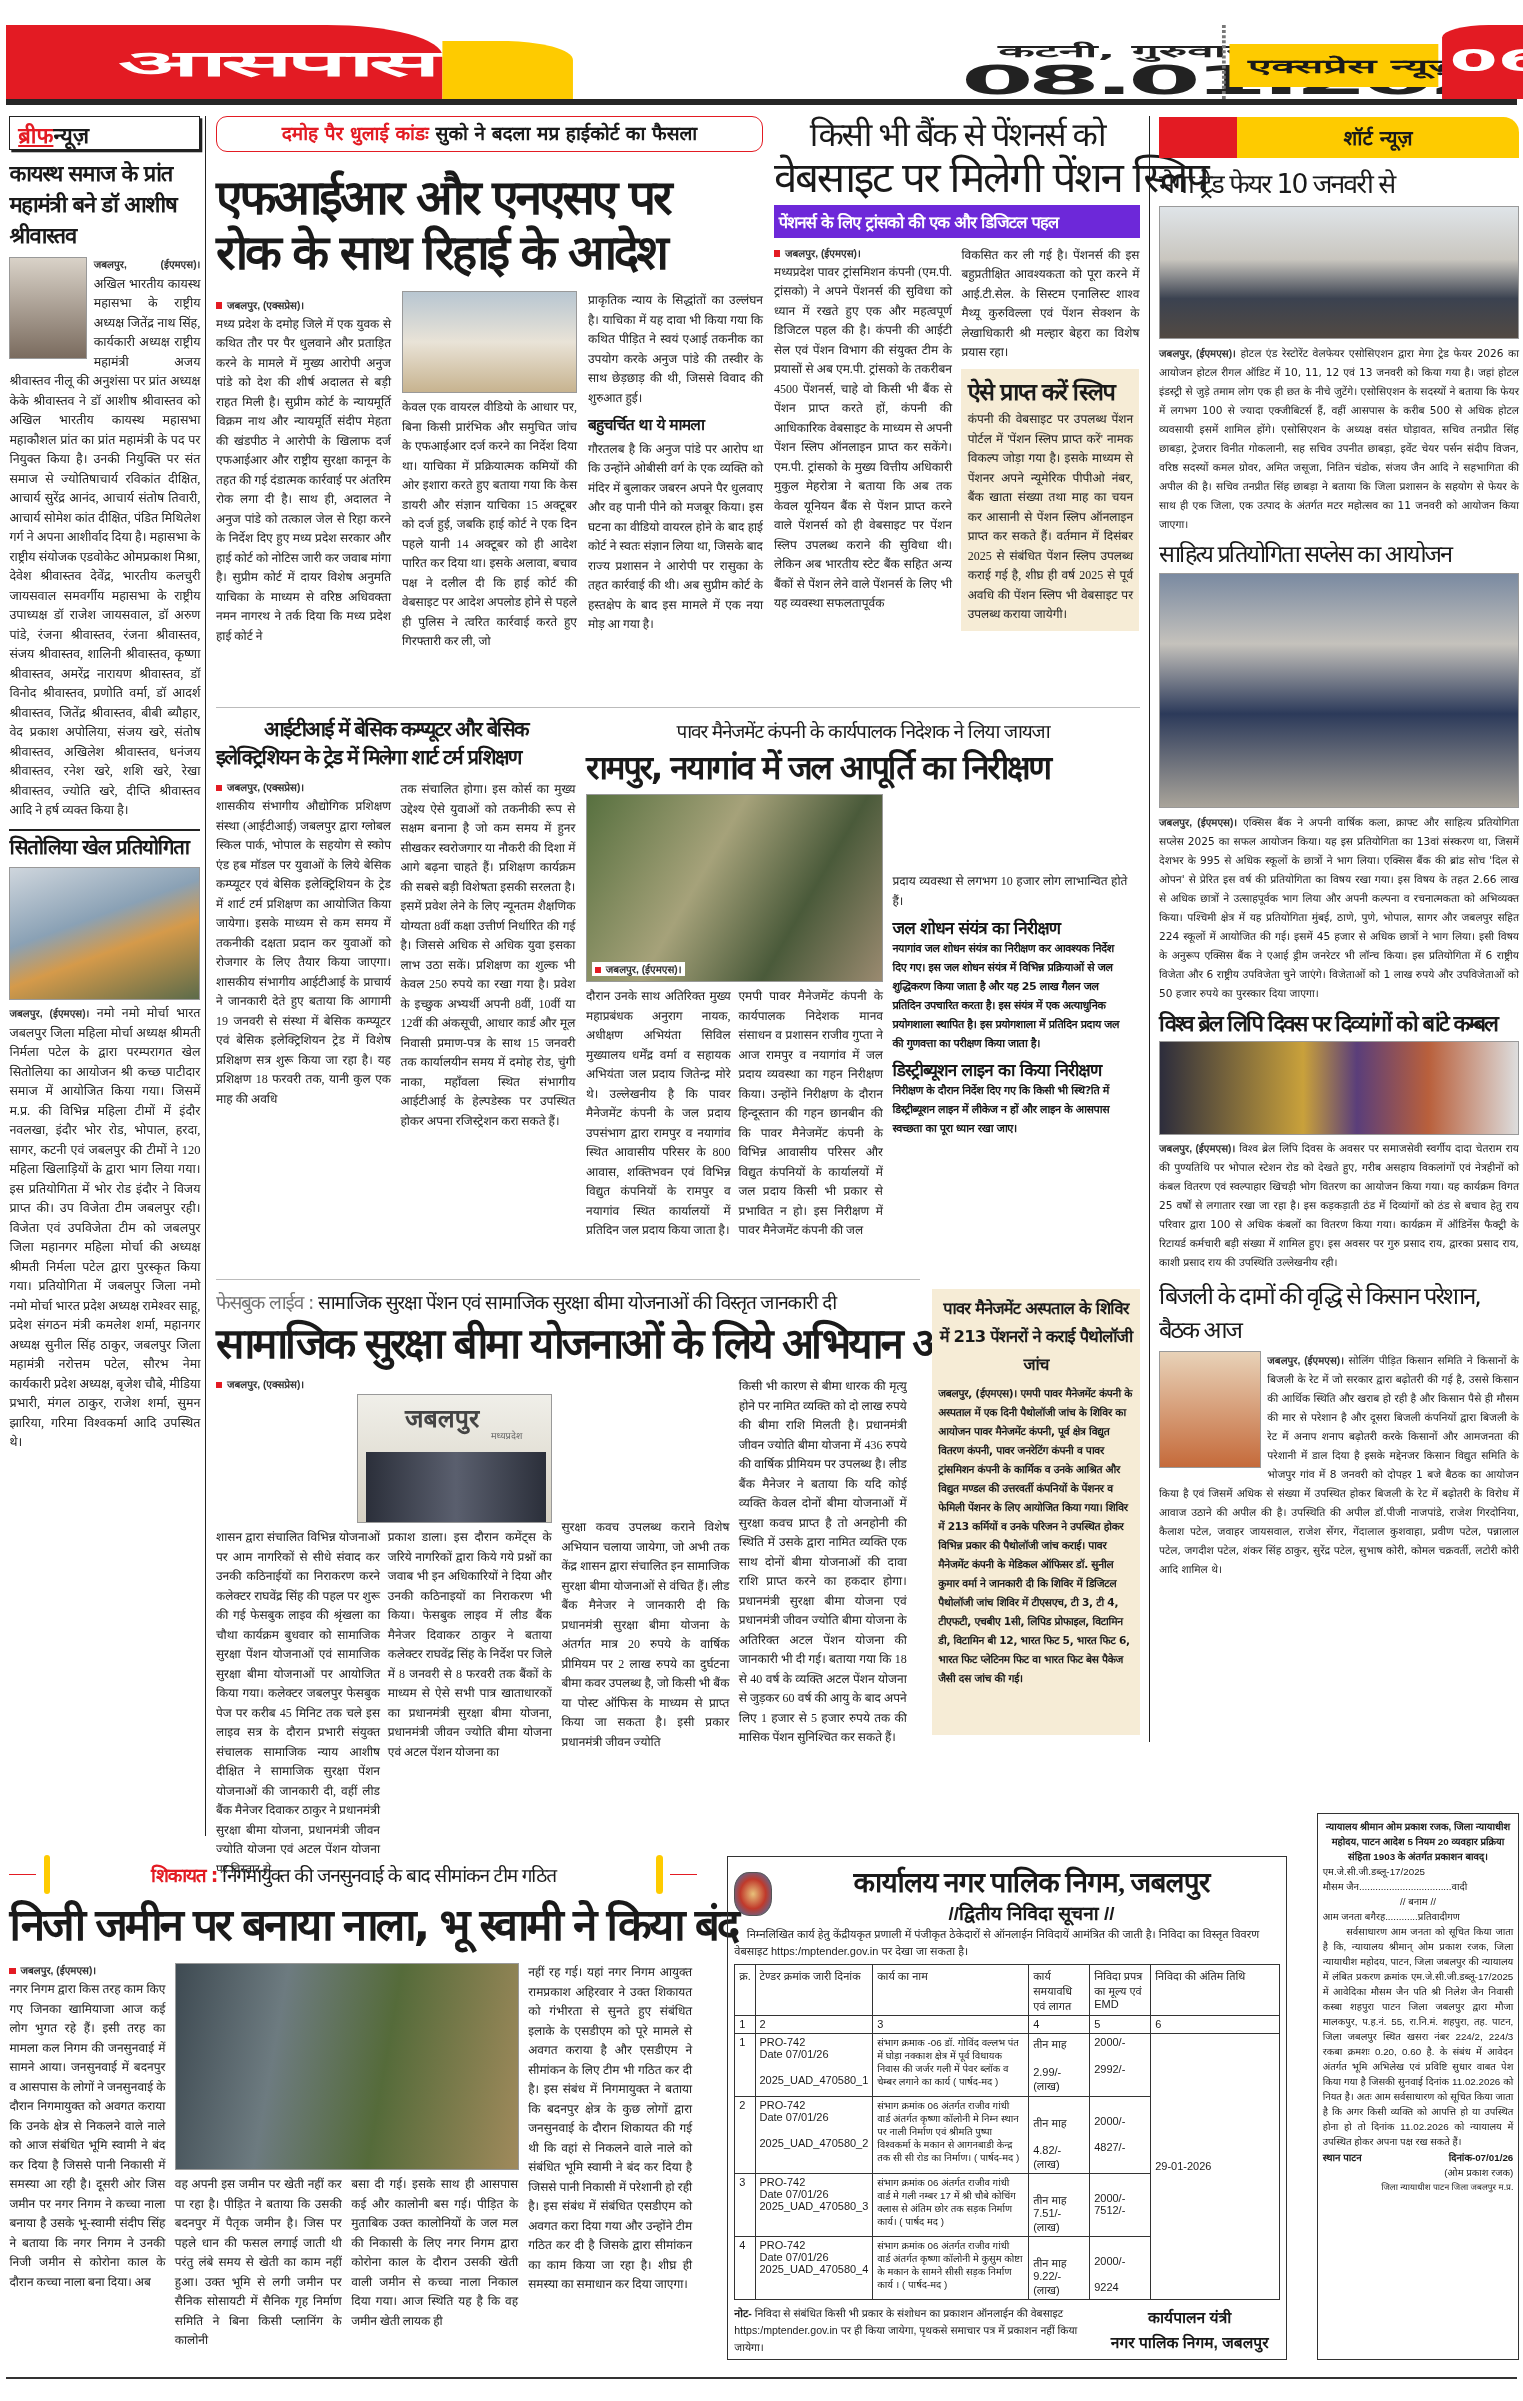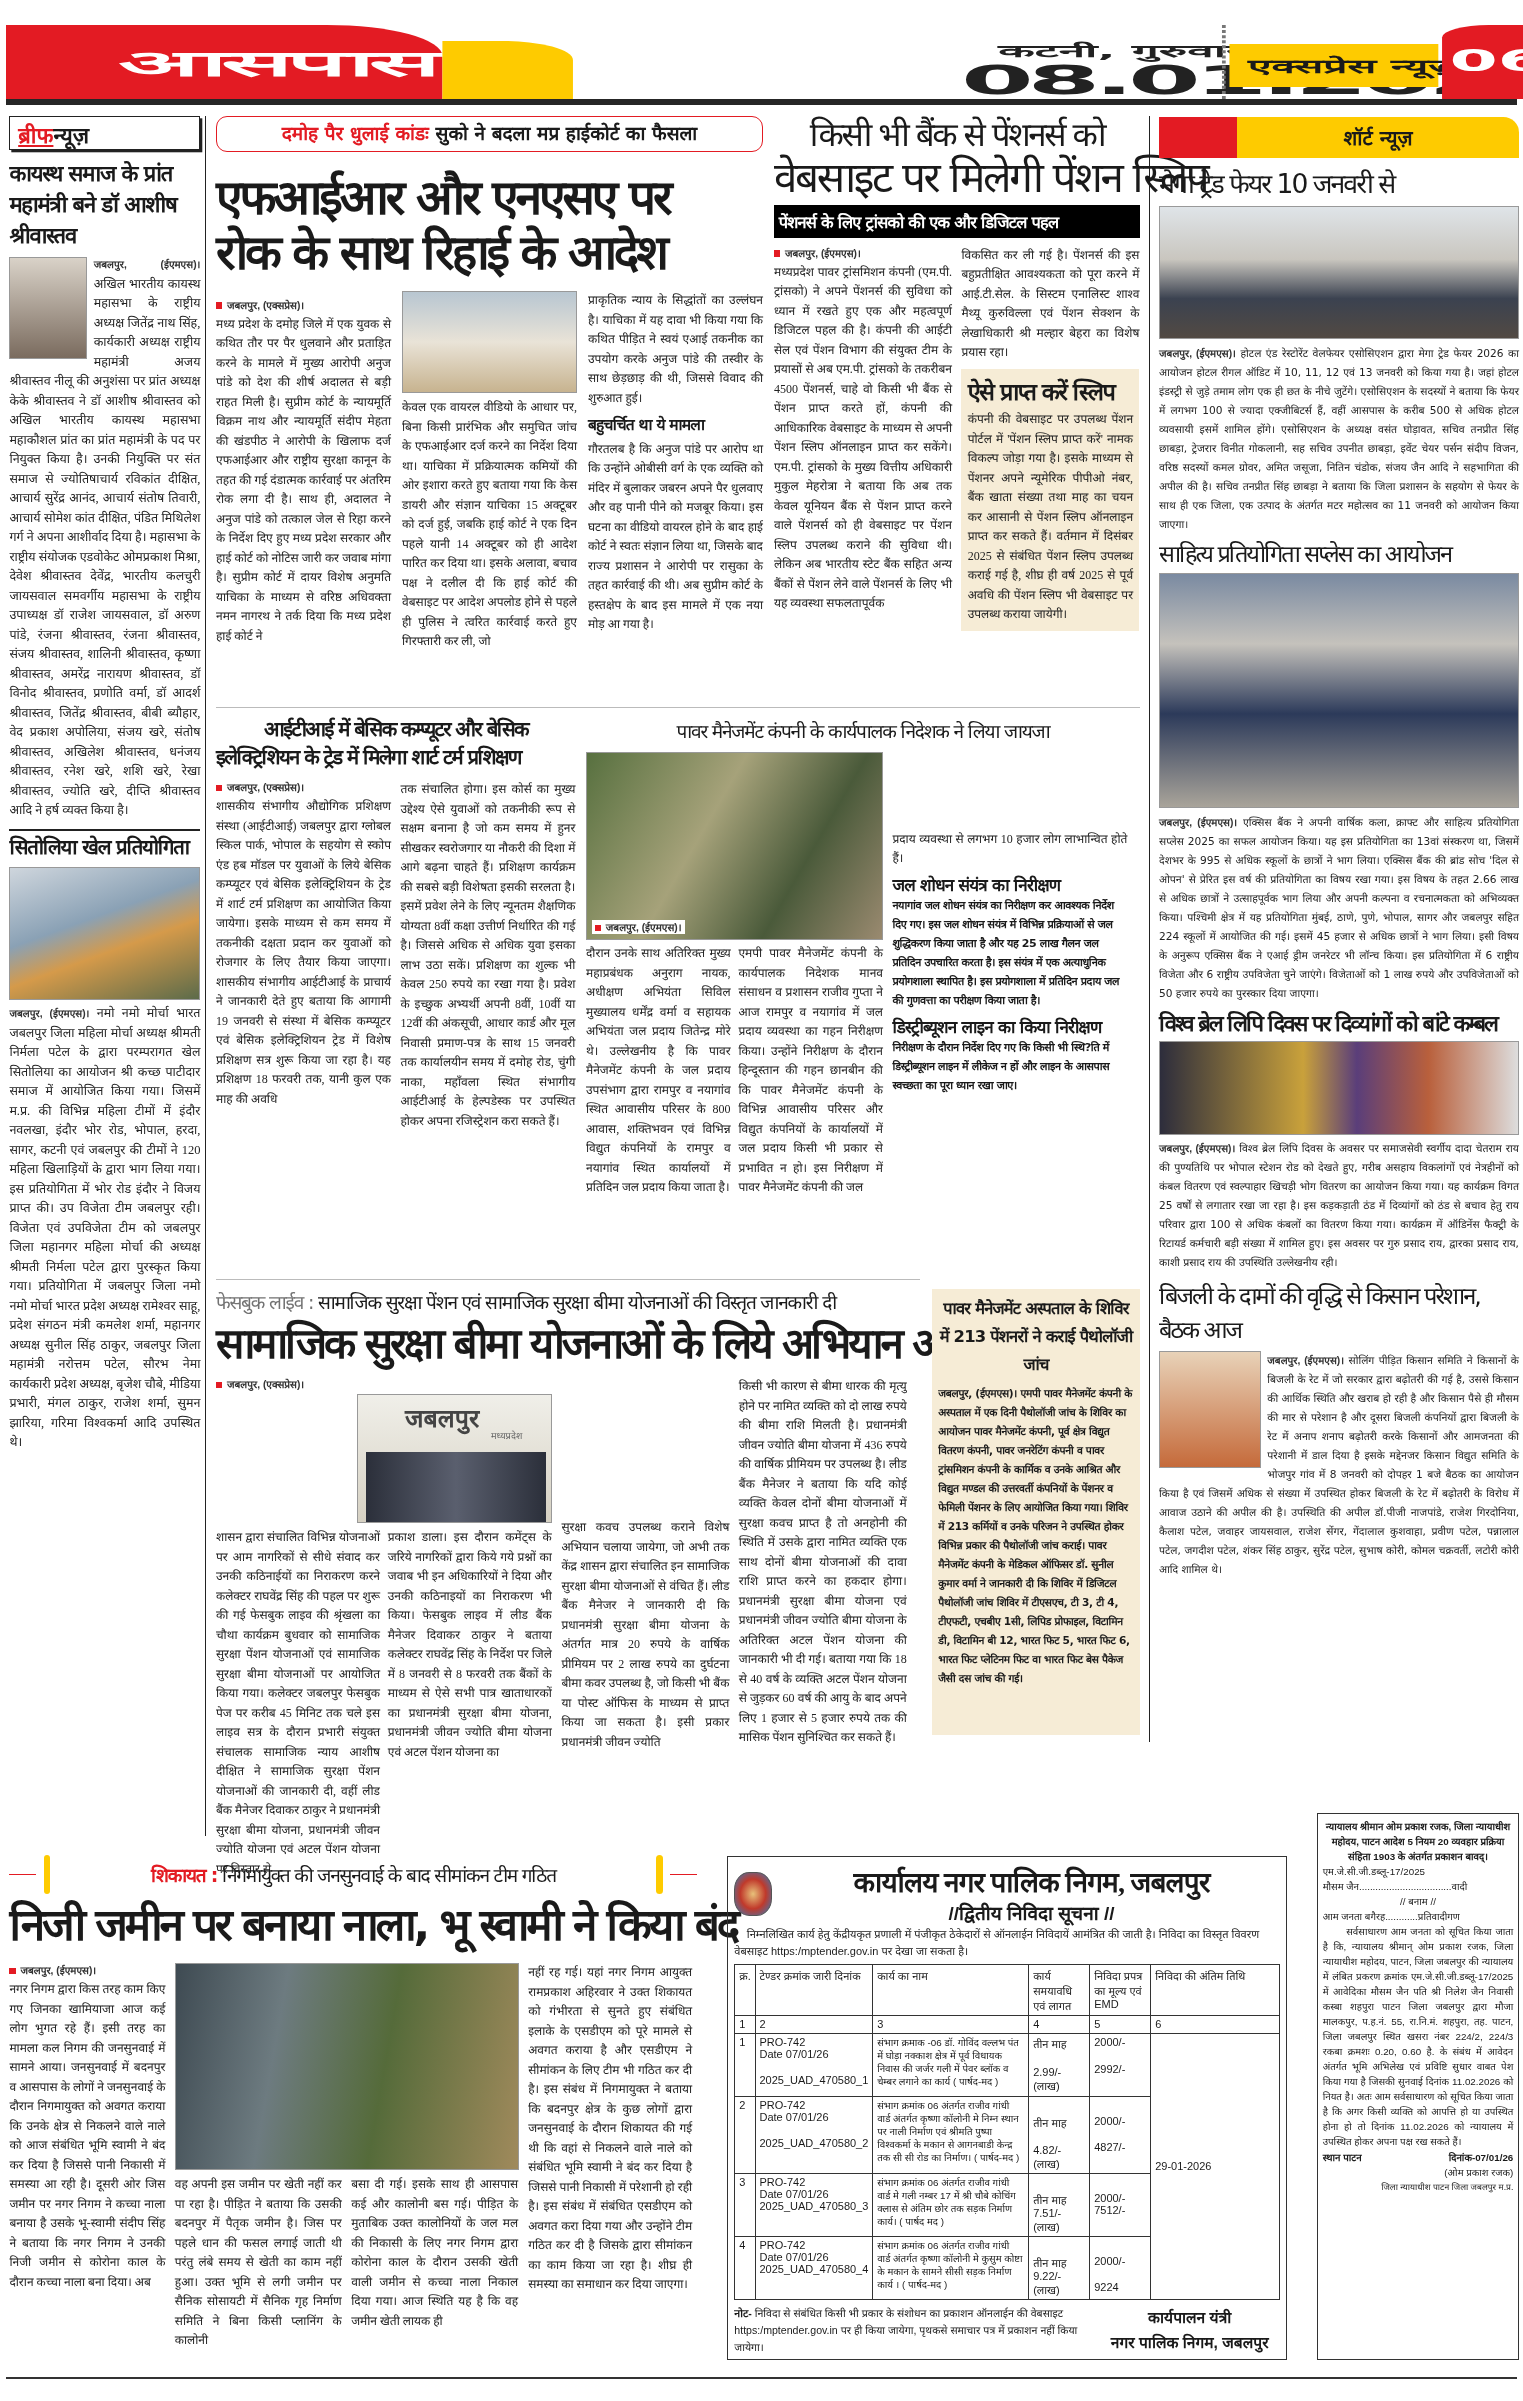--- a/index.html
+++ b/index.html
@@ -20,21 +20,21 @@
 .hl{font-family:"DejaVu Sans",sans-serif;font-weight:bold;letter-spacing:-1.6px;line-height:1.15;white-space:nowrap;transform-origin:left top}
 .body{font-family:"Liberation Serif",serif;font-size:13.3px;line-height:20.3px;text-align:justify;color:#222}
 .dateline{font-family:"Liberation Sans",sans-serif;font-size:10.2px;font-weight:bold;color:#333}
 .sq{display:inline-block;width:6.3px;height:6.3px;background:#e31b23;margin-right:4.7px}
 .photo{background:linear-gradient(135deg,#8a8f94,#b9a68e 40%,#6b7a5f 70%,#9aa3ad);border:0.8px solid #999}
 .kicker{border:1.6px solid #e31b23;border-radius:11px;text-align:center}
 .tbl{border-collapse:collapse;font-family:"Liberation Sans",sans-serif;font-size:11px}
 .tbl td,.tbl th{border:1.2px solid #333;padding:2.3px 3.9px;vertical-align:top;text-align:left;font-weight:normal}
 .boxed{border:1.6px solid #333}
 .tan{background:#f6ecd6}
-.pinkbar{background:#000000;color:#fff}
+.pinkbar{background:#6d28d9;color:#fff}
 </style>
 </head>
 <body>
 
 <div class="abs masthead" style="transform:scale(3.73,1);transform-origin:left top;width:407px">
   <div class="abs mh-red">
       <span>आसपास</span>
     </div>
   <div class="abs mh-yel"></div>
   <div class="abs mh-city">कटनी, गुरुवार</div>
@@ -117,20 +117,21 @@
       <div class="body" style="font-size:12px;line-height:19.5px">शासकीय संभागीय औद्योगिक प्रशिक्षण संस्था (आईटीआई) जबलपुर द्वारा ग्लोबल स्किल पार्क, भोपाल के सहयोग से स्कोप एंड हब मॉडल पर युवाओं के लिये बेसिक कम्प्यूटर एवं बेसिक इलेक्ट्रिशियन के ट्रेड में शार्ट टर्म प्रशिक्षण का आयोजित किया जायेगा। इसके माध्यम से कम समय में तकनीकी दक्षता प्रदान कर युवाओं को रोजगार के लिए तैयार किया जाएगा। शासकीय संभागीय आईटीआई के प्राचार्य ने जानकारी देते हुए बताया कि आगामी 19 जनवरी से संस्था में बेसिक कम्प्यूटर एवं बेसिक इलेक्ट्रिशियन ट्रेड में विशेष प्रशिक्षण सत्र शुरू किया जा रहा है। यह प्रशिक्षण 18 फरवरी तक, यानी कुल एक माह की अवधि</div>
     </div>
     <div style="width:175px">
       <div class="body" style="font-size:12px;line-height:19.5px">तक संचालित होगा। इस कोर्स का मुख्य उद्देश्य ऐसे युवाओं को तकनीकी रूप से सक्षम बनाना है जो कम समय में हुनर सीखकर स्वरोजगार या नौकरी की दिशा में आगे बढ़ना चाहते हैं। प्रशिक्षण कार्यक्रम की सबसे बड़ी विशेषता इसकी सरलता है। इसमें प्रवेश लेने के लिए न्यूनतम शैक्षणिक योग्यता 8वीं कक्षा उत्तीर्ण निर्धारित की गई है। जिससे अधिक से अधिक युवा इसका लाभ उठा सकें। प्रशिक्षण का शुल्क भी केवल 250 रुपये का रखा गया है। प्रवेश के इच्छुक अभ्यर्थी अपनी 8वीं, 10वीं या 12वीं की अंकसूची, आधार कार्ड और मूल निवासी प्रमाण-पत्र के साथ 15 जनवरी तक कार्यालयीन समय में दमोह रोड, चुंगी नाका, महाँवला स्थित संभागीय आईटीआई के हेल्पडेस्क पर उपस्थित होकर अपना रजिस्ट्रेशन करा सकते हैं।</div>
     </div>
   </div>
 </div>
 
 <div class="abs" style="left:586px;top:718px;width:554px">
   <div style="font:19px 'DejaVu Sans',sans-serif;text-align:center;letter-spacing:-1.2px;white-space:nowrap">पावर मैनेजमेंट कंपनी के कार्यपालक निदेशक ने लिया जायजा</div>
+  <div class="hl" style="font-size:33px;letter-spacing:-2.3px;margin-top:4.7px">रामपुर, नयागांव में जल आपूर्ति का निरीक्षण</div>
   <div style="display:flex;gap:9.4px;margin-top:7.8px">
     <div style="width:297px">
       <div class="photo" style="height:188px;background:linear-gradient(120deg,#57703f,#a6a27a 40%,#4a5a3a 70%,#9a8a70)">
         <div class="dateline" style="margin:167px 0 0 4.7px;background:#fff;display:inline-block;padding:0 3.1px"><span class="sq"></span><span>जबलपुर, (ईएमएस)।</span></div>
       </div>
       <div style="display:flex;gap:7.8px;margin-top:4.7px">
         <div class="body" style="width:145px;font-size:12px;line-height:19.5px">दौरान उनके साथ अतिरिक्त मुख्य महाप्रबंधक अनुराग नायक, अधीक्षण अभियंता सिविल मुख्यालय धर्मेंद्र वर्मा व सहायक अभियंता जल प्रदाय जितेन्द्र मोरे थे। उल्लेखनीय है कि पावर मैनेजमेंट कंपनी के जल प्रदाय उपसंभाग द्वारा रामपुर व नयागांव स्थित आवासीय परिसर के 800 आवास, शक्तिभवन एवं विभिन्न विद्युत कंपनियों के रामपुर व नयागांव स्थित कार्यालयों में प्रतिदिन जल प्रदाय किया जाता है।</div>
         <div class="body" style="width:145px;font-size:12px;line-height:19.5px">एमपी पावर मैनेजमेंट कंपनी के कार्यपालक निदेशक मानव संसाधन व प्रशासन राजीव गुप्ता ने आज रामपुर व नयागांव में जल प्रदाय व्यवस्था का गहन निरीक्षण किया। उन्होंने निरीक्षण के दौरान हिन्दूस्तान की गहन छानबीन की कि पावर मैनेजमेंट कंपनी के विभिन्न आवासीय परिसर और विद्युत कंपनियों के कार्यालयों में जल प्रदाय किसी भी प्रकार से प्रभावित न हो। इस निरीक्षण में पावर मैनेजमेंट कंपनी की जल</div>
       </div>
     </div>

